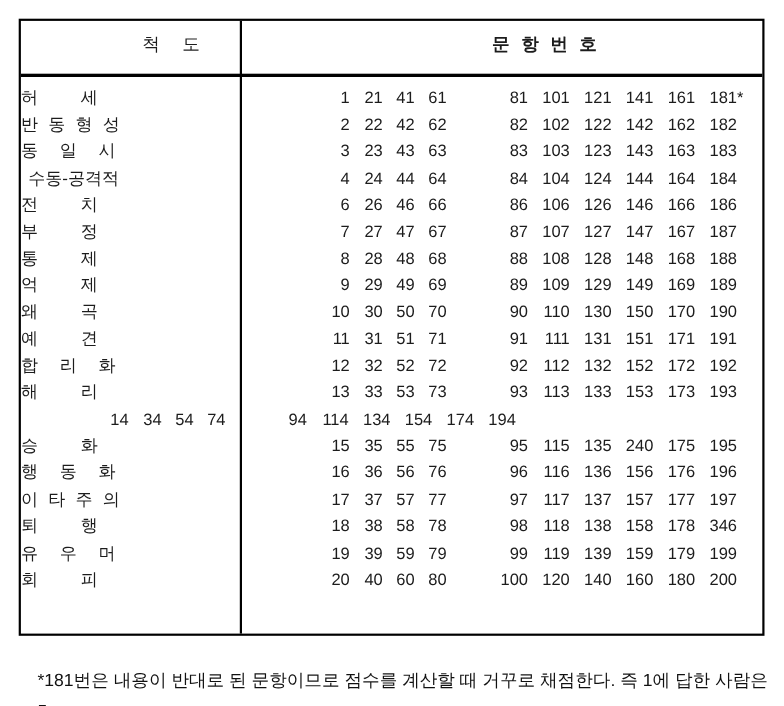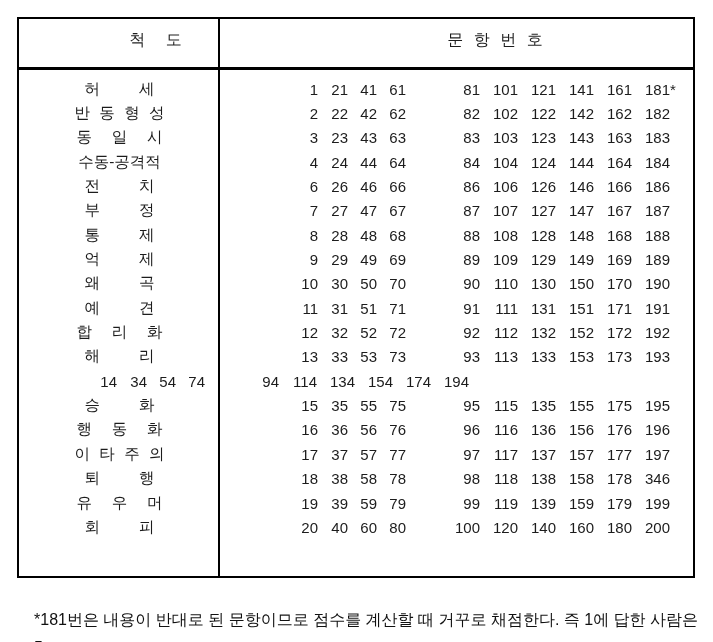--- a/index.html
+++ b/index.html
@@ -45,34 +45,33 @@
   }
   .hcell {
     display: flex;
     align-items: center;
     justify-content: center;
     padding-bottom: 6px;
     font-size: 16px;
     margin-left: 40px;
   }
   .hcell-scale { width: 201px; letter-spacing: 8px; }
-  .hcell-items { flex: 1; letter-spacing: 3px; }
+  .hcell-items { flex: 1; letter-spacing: 3px; font-weight: bold; }
   .tbody {
     padding-top: 7px;
   }
   .trow {
     display: flex;
     align-items: center;
     height: 24.35px;
     white-space: nowrap;
   }
   .cell-scale {
     width: 201px;
     display: flex;
-    justify-content: center;
     align-items: center;
   }
   .scale-name {
     display: inline-block;
     font-size: 15.5px;
     text-align: justify;
     text-align-last: justify;
   }
   .scale-name.len2 { width: 70px; }
   .scale-name.len3 { width: 86px; }
@@ -194,21 +193,21 @@
           </div>
           <div class="cell-nums"><span class="num c0">13</span><span class="num c1">33</span><span class="num c2">53</span><span class="num c3">73</span><span class="num c4">93</span><span class="num c5">113</span><span class="num c6">133</span><span class="num c7">153</span><span class="num c8">173</span><span class="num c9">193</span></div>
         </div>
         <div class="trow">
           <div class="cell-nums"><span class="num c0">14</span><span class="num c1">34</span><span class="num c2">54</span><span class="num c3">74</span><span class="num c4">94</span><span class="num c5">114</span><span class="num c6">134</span><span class="num c7">154</span><span class="num c8">174</span><span class="num c9">194</span></div>
         </div>
         <div class="trow">
           <div class="cell-scale">
             <span class="scale-name len2">승 화</span>
           </div>
-          <div class="cell-nums"><span class="num c0">15</span><span class="num c1">35</span><span class="num c2">55</span><span class="num c3">75</span><span class="num c4">95</span><span class="num c5">115</span><span class="num c6">135</span><span class="num c7">155</span><span class="num c8">175</span><span class="num c9">195</span></div>
+          <div class="cell-nums"><span class="num c0">15</span><span class="num c1">35</span><span class="num c2">55</span><span class="num c3">75</span><span class="num c4">95</span><span class="num c5">115</span><span class="num c6">135</span><span class="num c7">240</span><span class="num c8">175</span><span class="num c9">195</span></div>
         </div>
         <div class="trow">
           <div class="cell-scale">
             <span class="scale-name len3">행 동 화</span>
           </div>
           <div class="cell-nums"><span class="num c0">16</span><span class="num c1">36</span><span class="num c2">56</span><span class="num c3">76</span><span class="num c4">96</span><span class="num c5">116</span><span class="num c6">136</span><span class="num c7">156</span><span class="num c8">176</span><span class="num c9">196</span></div>
         </div>
         <div class="trow">
           <div class="cell-scale">
             <span class="scale-name len4">이 타 주 의</span>

